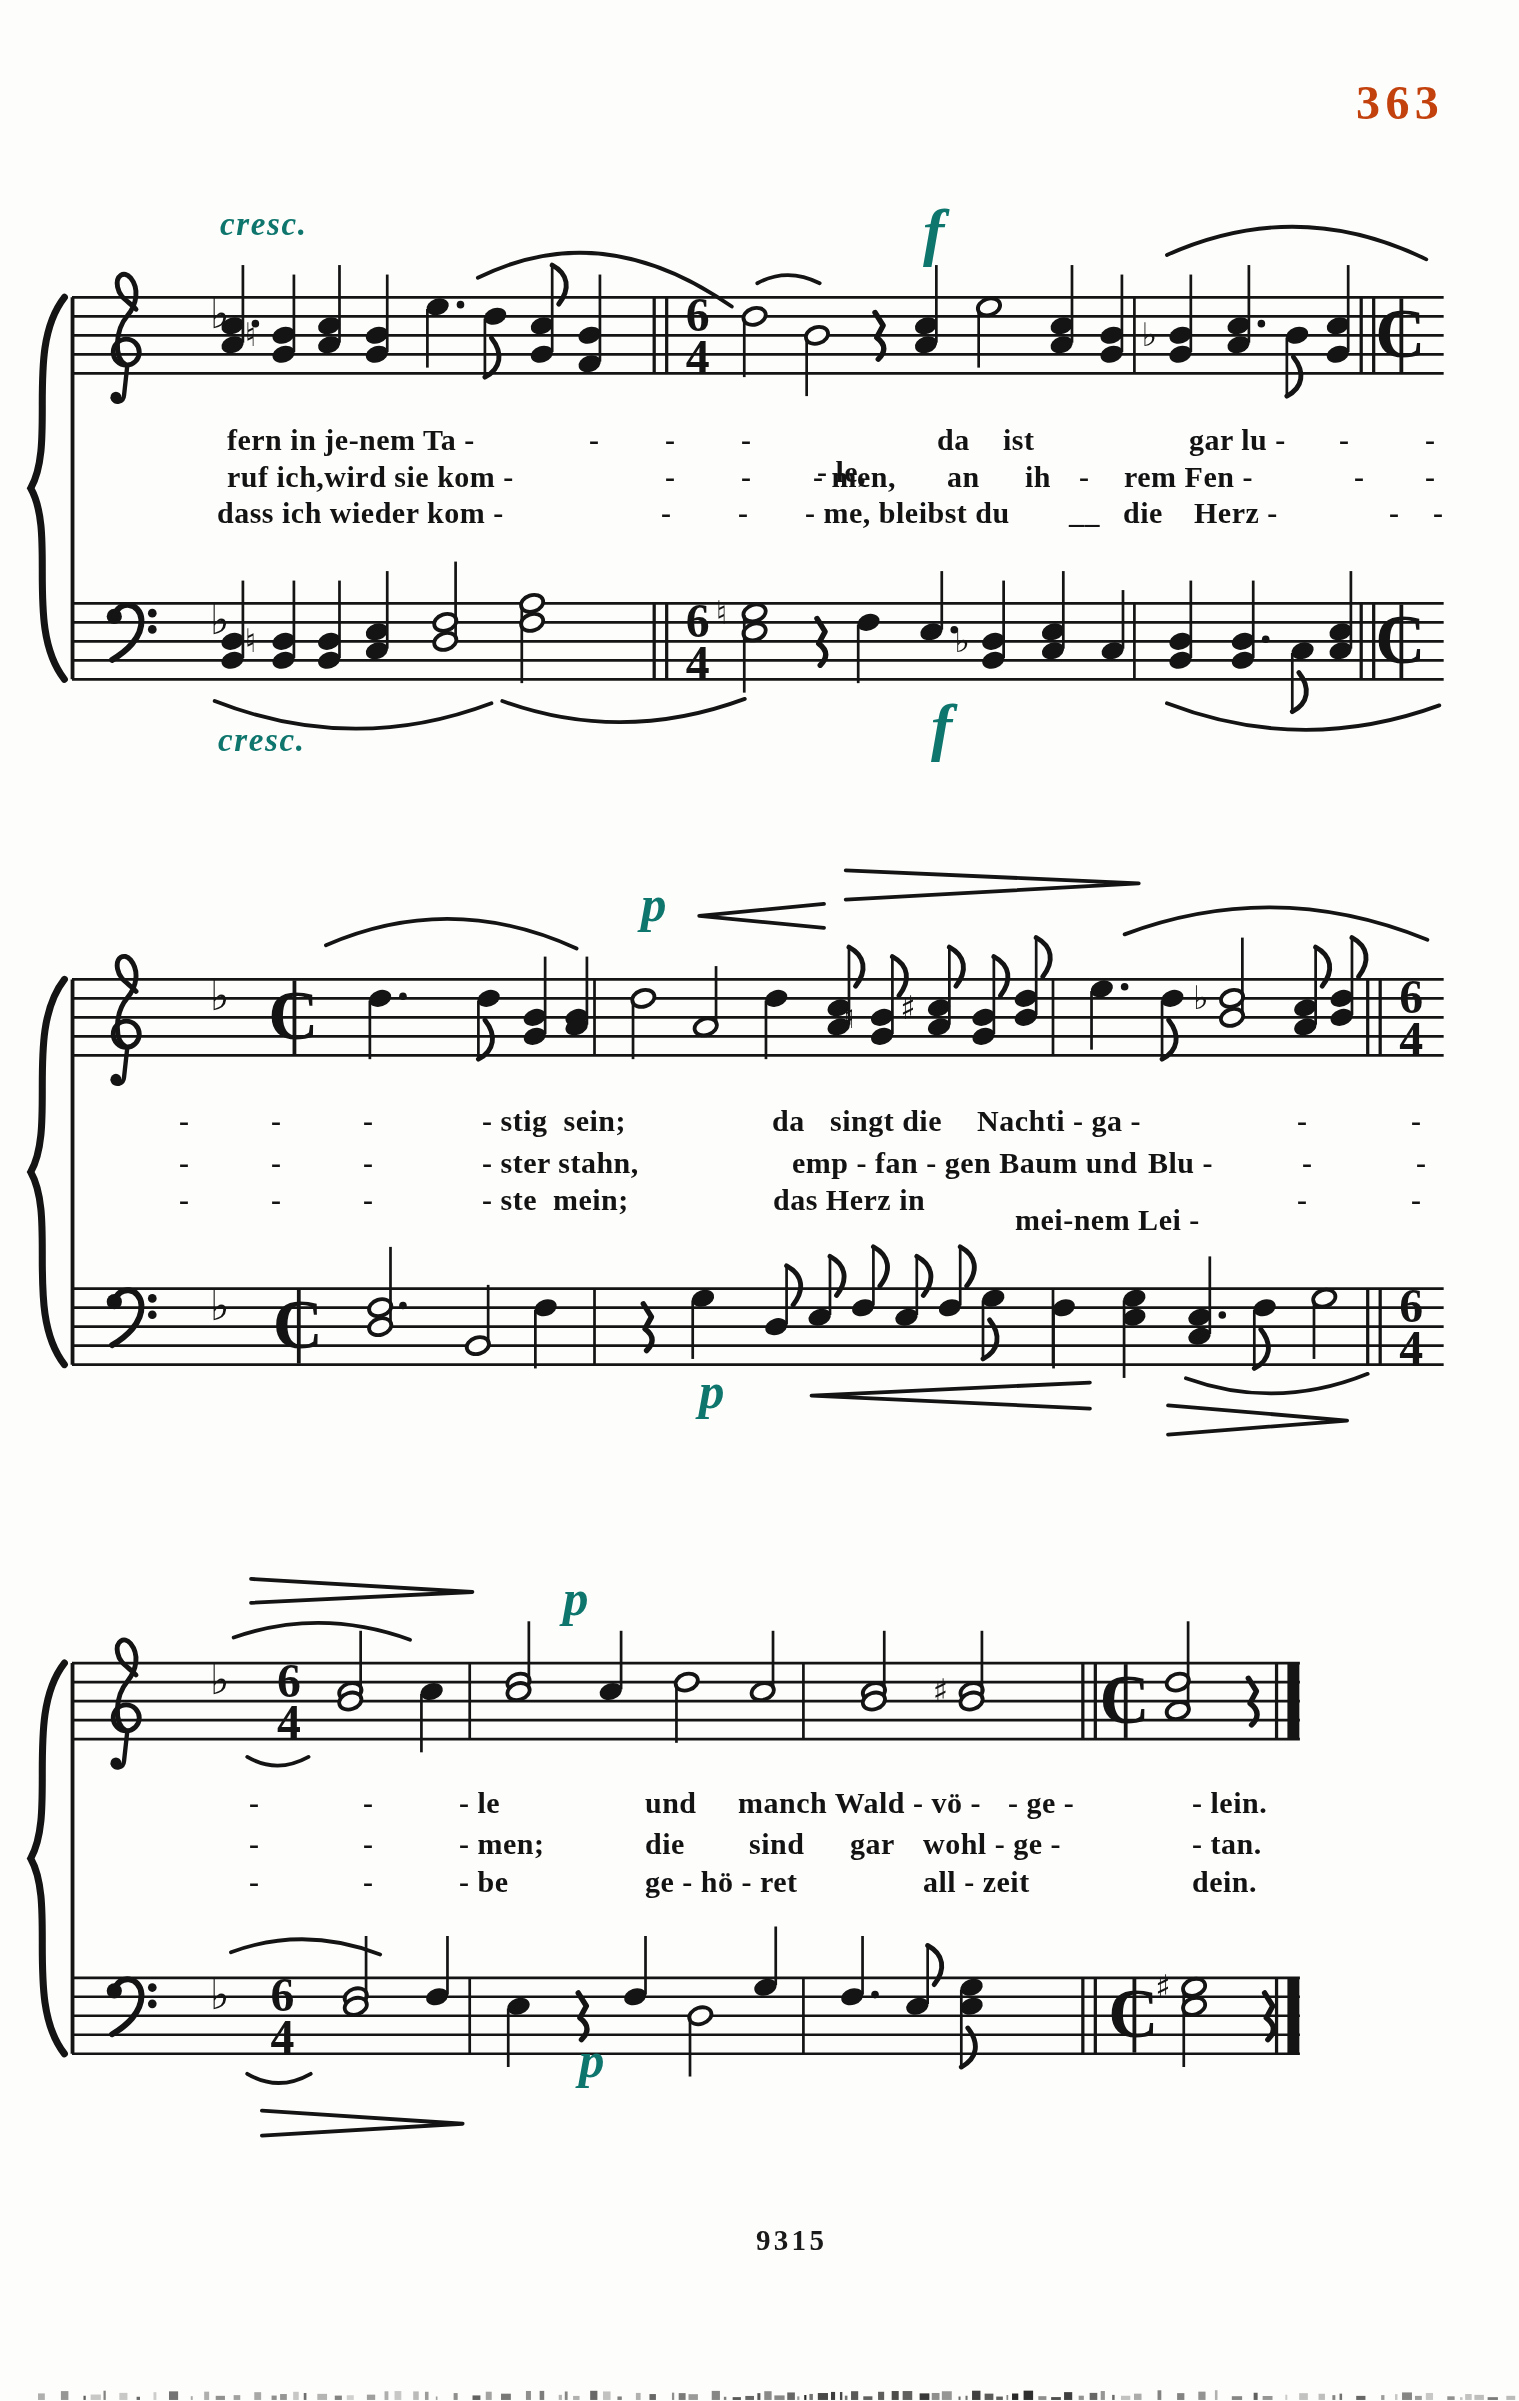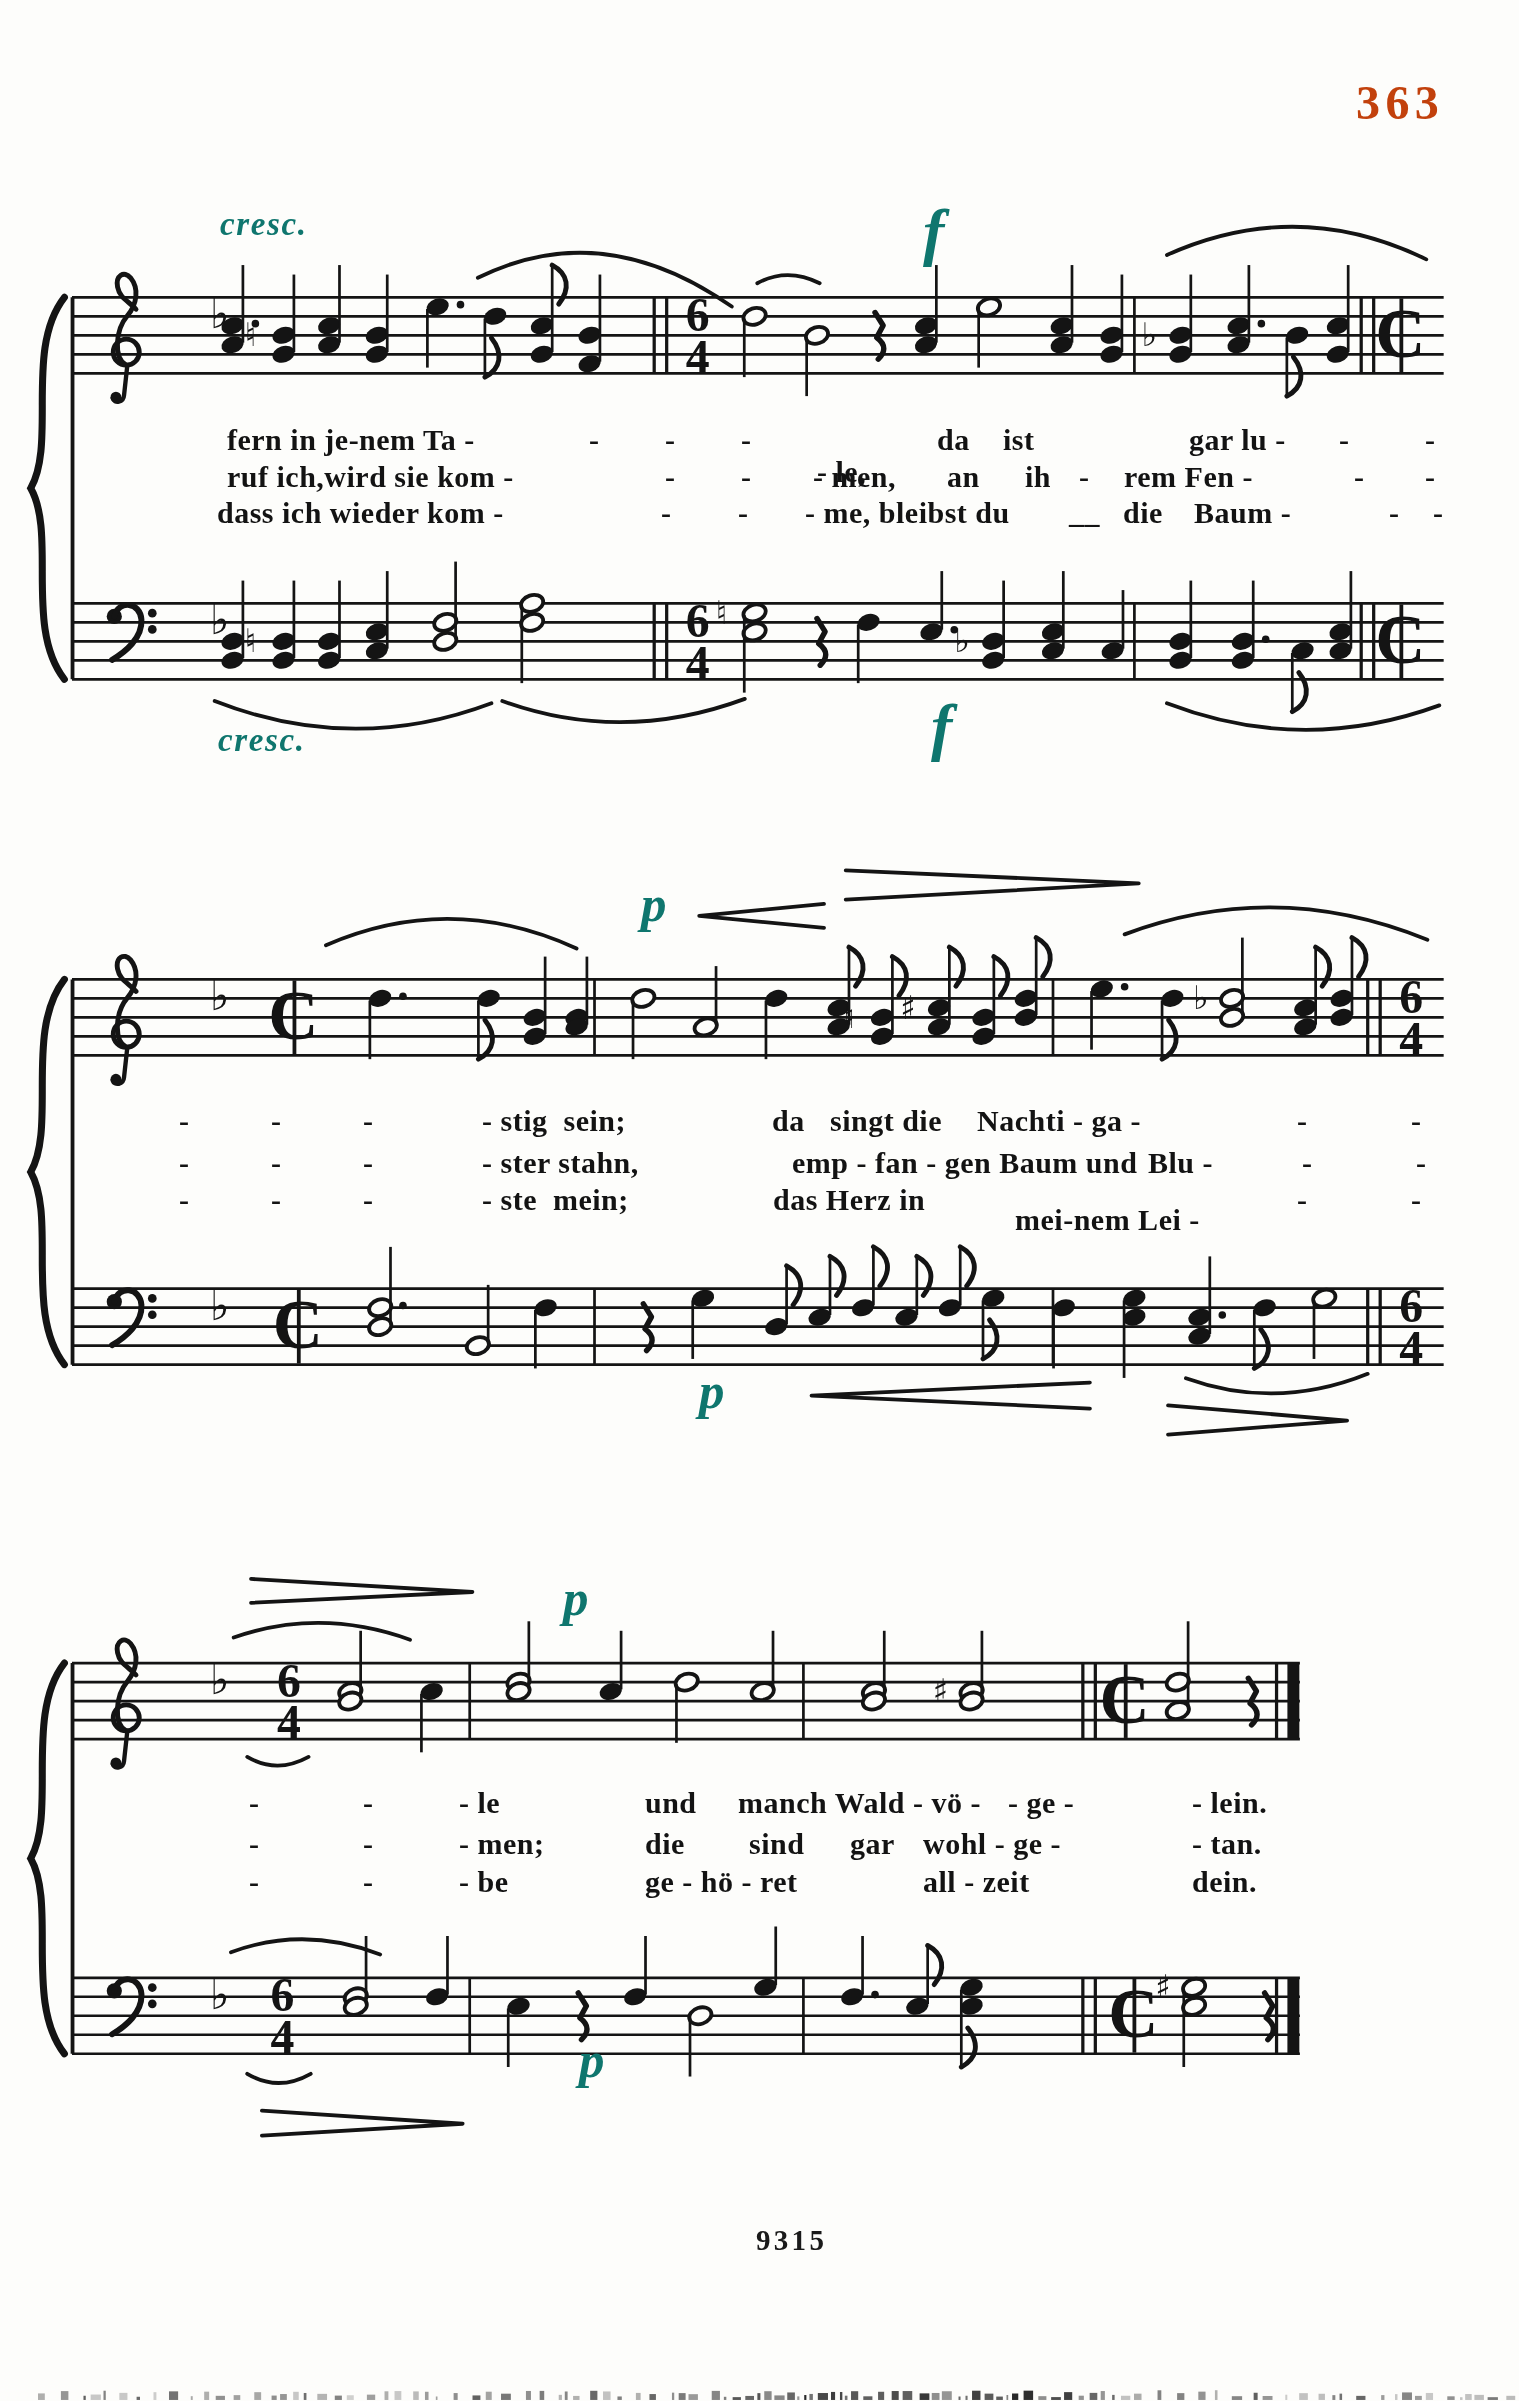--- a/index.html
+++ b/index.html
@@ -699,21 +699,21 @@
         <span class="lyr" style="left: 1354px;">-</span>
         <span class="lyr" style="left: 1425px;">-</span>
       </div>
       <div class="lyric-row" style="top: 496px;">
         <span class="lyr" style="left: 217px;">dass ich wieder kom -</span>
         <span class="lyr" style="left: 661px;">-</span>
         <span class="lyr" style="left: 738px;">-</span>
         <span class="lyr" style="left: 805px;">- me, bleibst du</span>
         <span class="lyr" style="left: 1069px;">__</span>
         <span class="lyr" style="left: 1123px;">die</span>
-        <span class="lyr" style="left: 1194px;">Baum -</span>
+        <span class="lyr" style="left: 1194px;">Herz -</span>
         <span class="lyr" style="left: 1389px;">-</span>
         <span class="lyr" style="left: 1433px;">-</span>
       </div>
       <div class="lyric-row" style="top: 1104px;">
         <span class="lyr" style="left: 179px;">-</span>
         <span class="lyr" style="left: 271px;">-</span>
         <span class="lyr" style="left: 363px;">-</span>
         <span class="lyr" style="left: 482px;">- stig  sein;</span>
         <span class="lyr" style="left: 772px;">da</span>
         <span class="lyr" style="left: 830px;">singt die</span>

